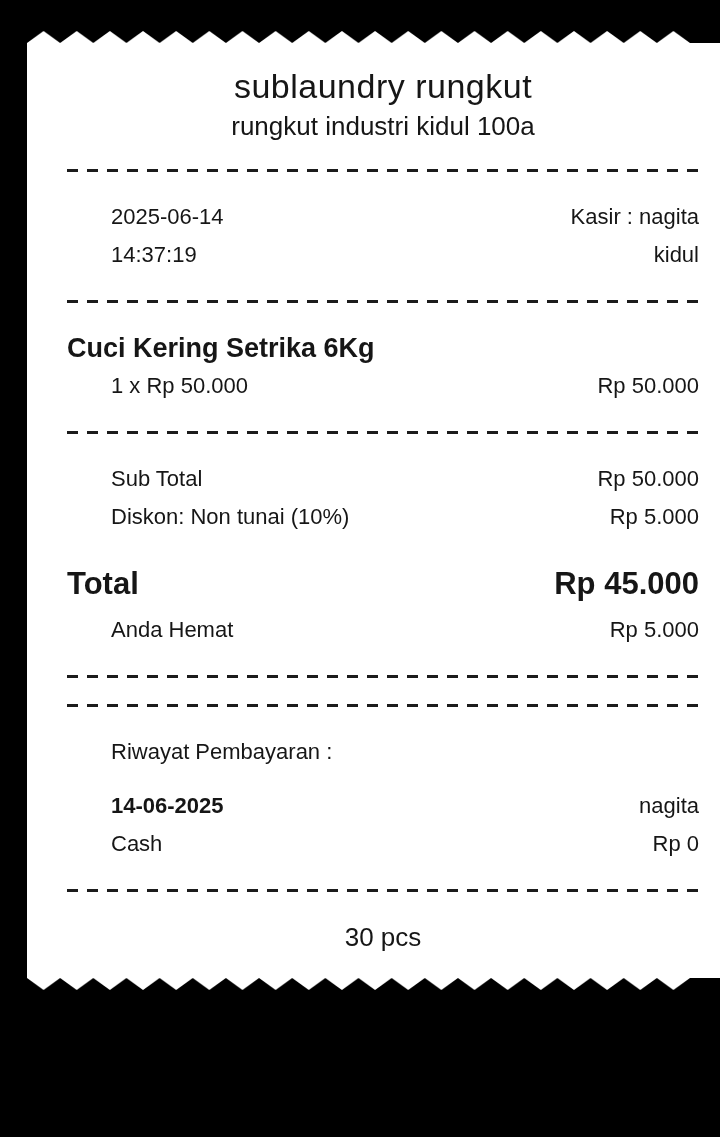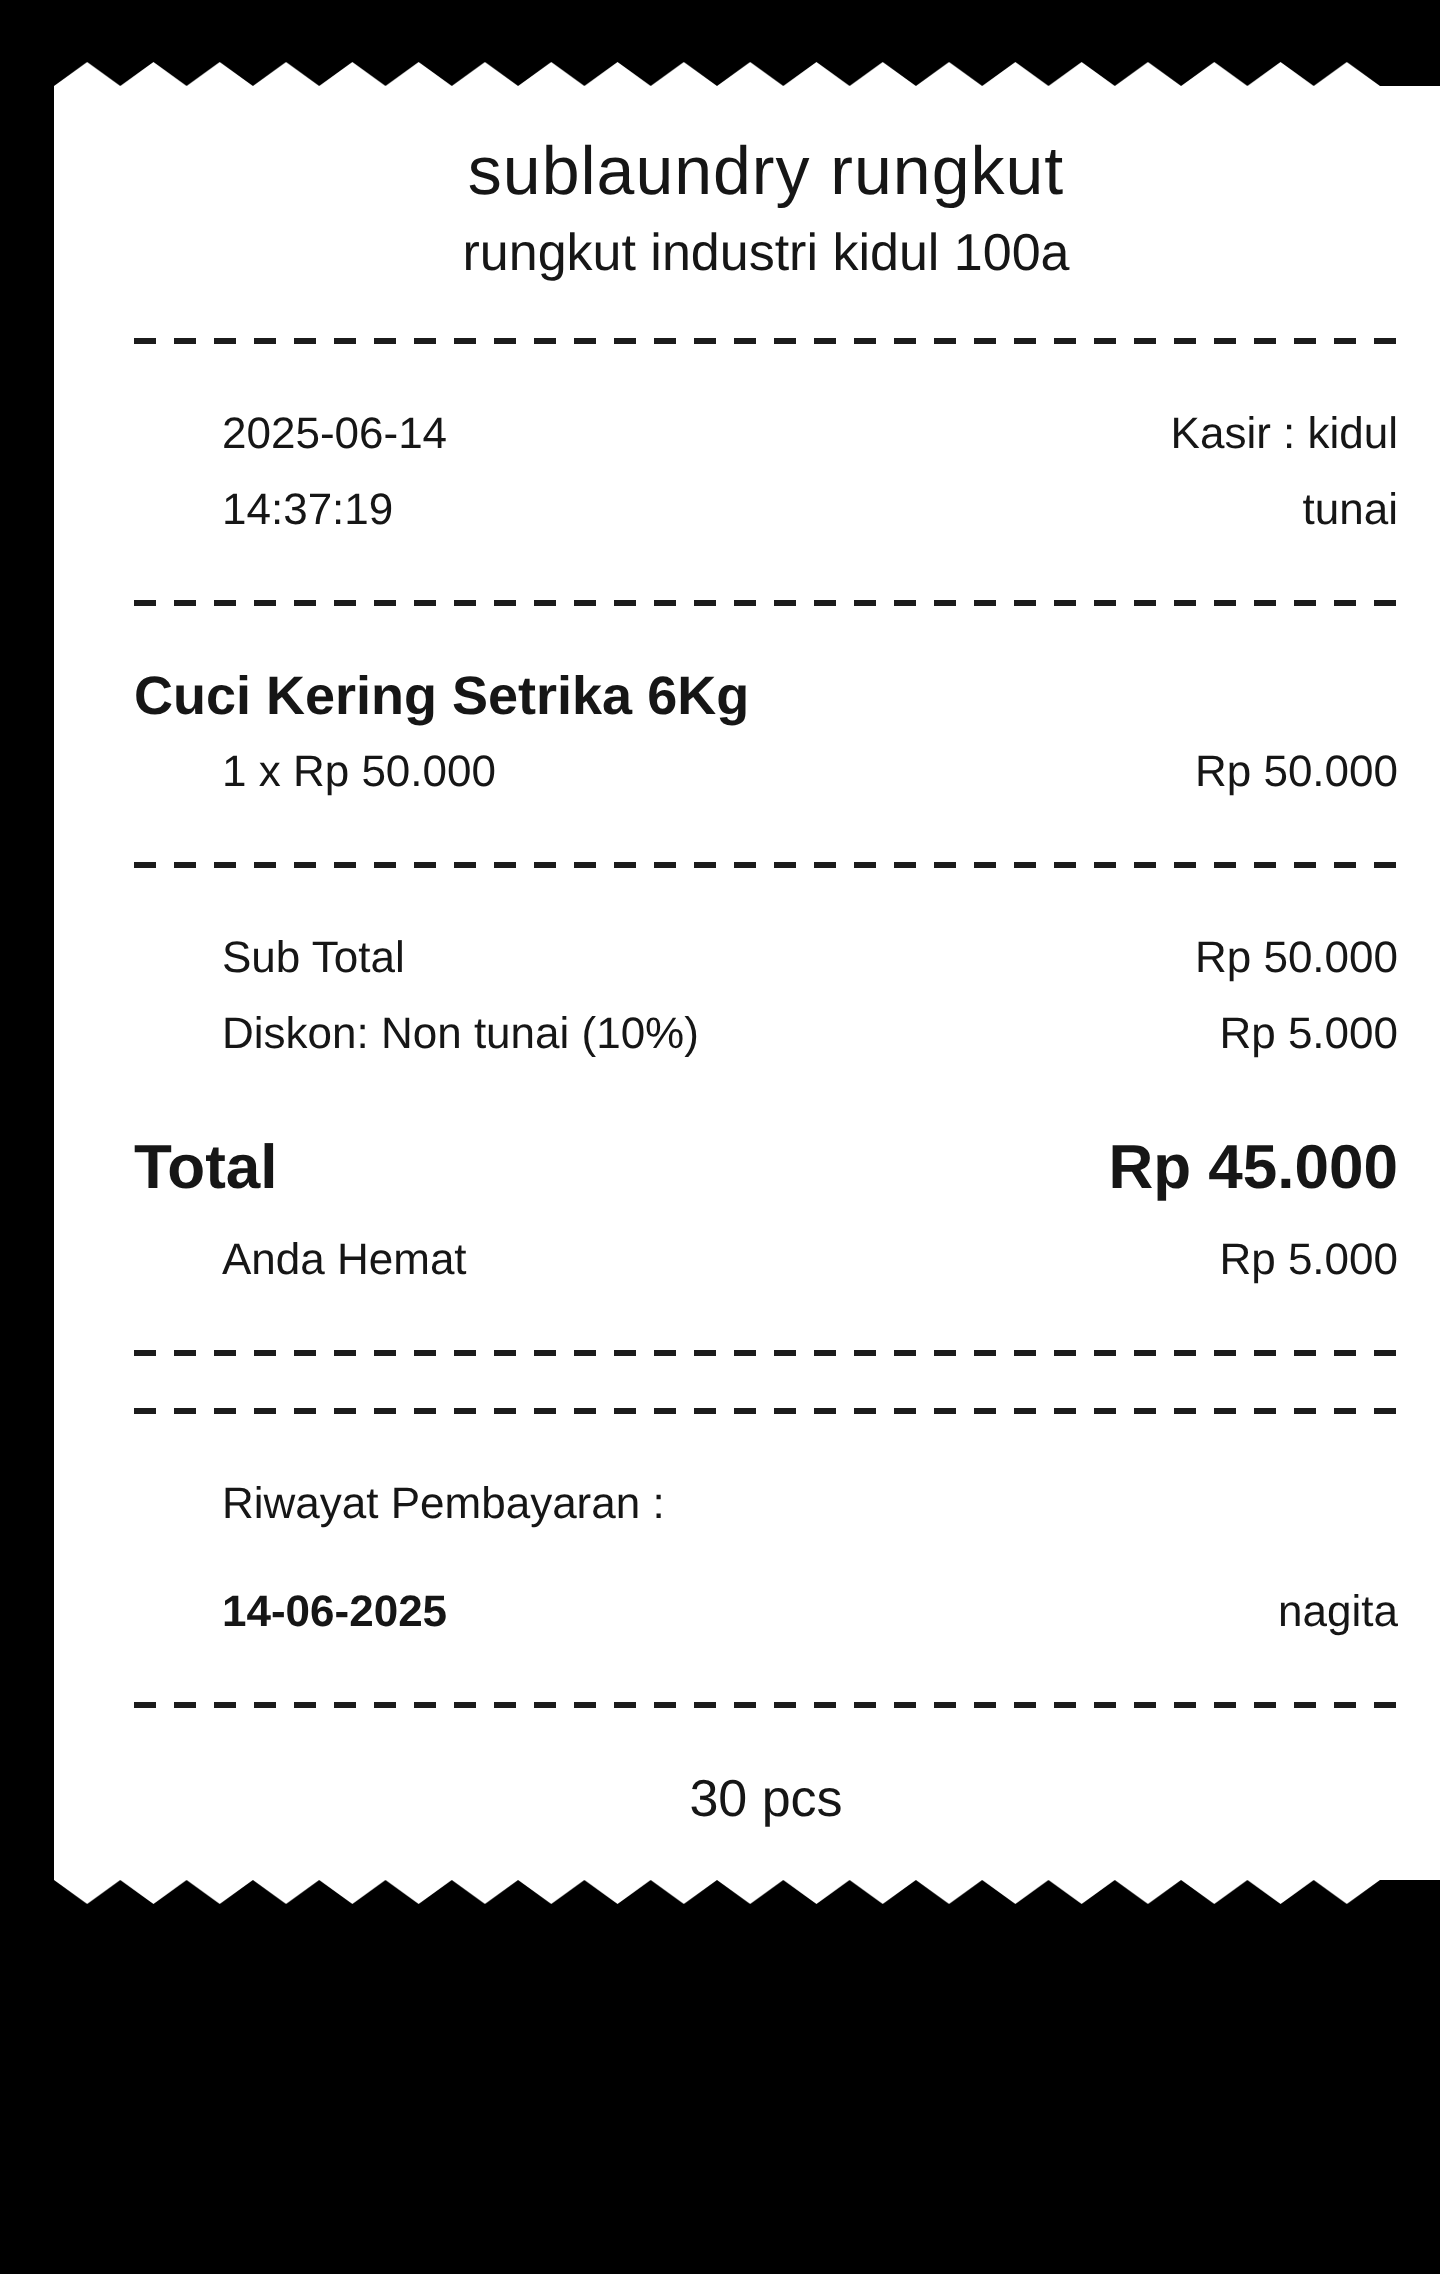--- a/index.html
+++ b/index.html
@@ -98,25 +98,25 @@
 
   <div class="paper">
 
     <div class="store-name">sublaundry rungkut</div>
     <div class="store-address">rungkut industri kidul 100a</div>
 
     <div class="divider"></div>
 
     <div class="row line">
       <span>2025-06-14</span>
-      <span>Kasir : kidul</span>
+      <span>Kasir : nagita</span>
     </div>
     <div class="row line">
       <span>14:37:19</span>
-      <span>tunai</span>
+      <span>kidul</span>
     </div>
 
     <div class="divider"></div>
 
     <div>
       <div class="item-name">Cuci Kering Setrika 6Kg</div>
       <div class="row line">
         <span>1 x Rp 50.000</span>
         <span class="right">Rp 50.000</span>
       </div>
@@ -147,20 +147,24 @@
 
 
     <div class="divider"></div>
 
     <div>
       <div class="line">Riwayat Pembayaran :</div>
       <div class="row line history-entry-row">
         <span class="bold">14-06-2025</span>
         <span>nagita</span>
       </div>
+      <div class="row line">
+        <span>Cash</span>
+        <span class="right">Rp 0</span>
+      </div>
     </div>
 
     <div class="divider"></div>
 
     <div class="footer-line">30 pcs</div>
 
   </div>
 
   <svg class="zig" width="663" height="12" xmlns="http://www.w3.org/2000/svg">
     <defs>

